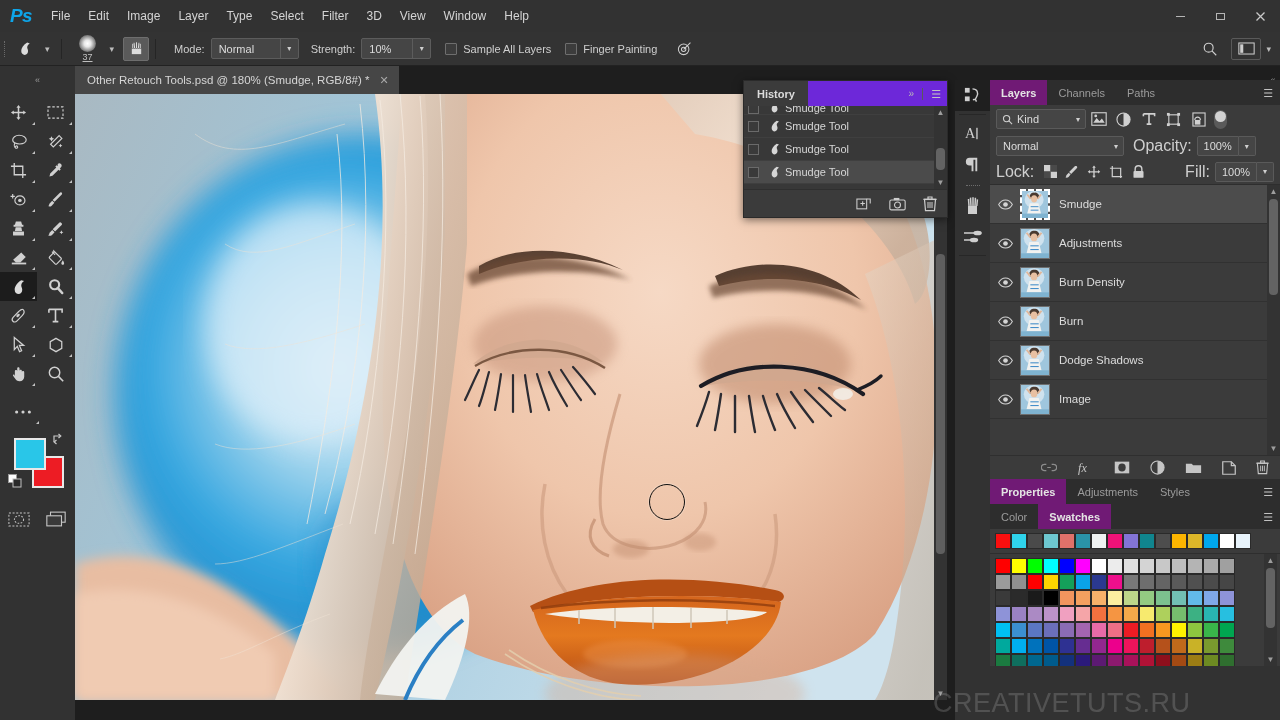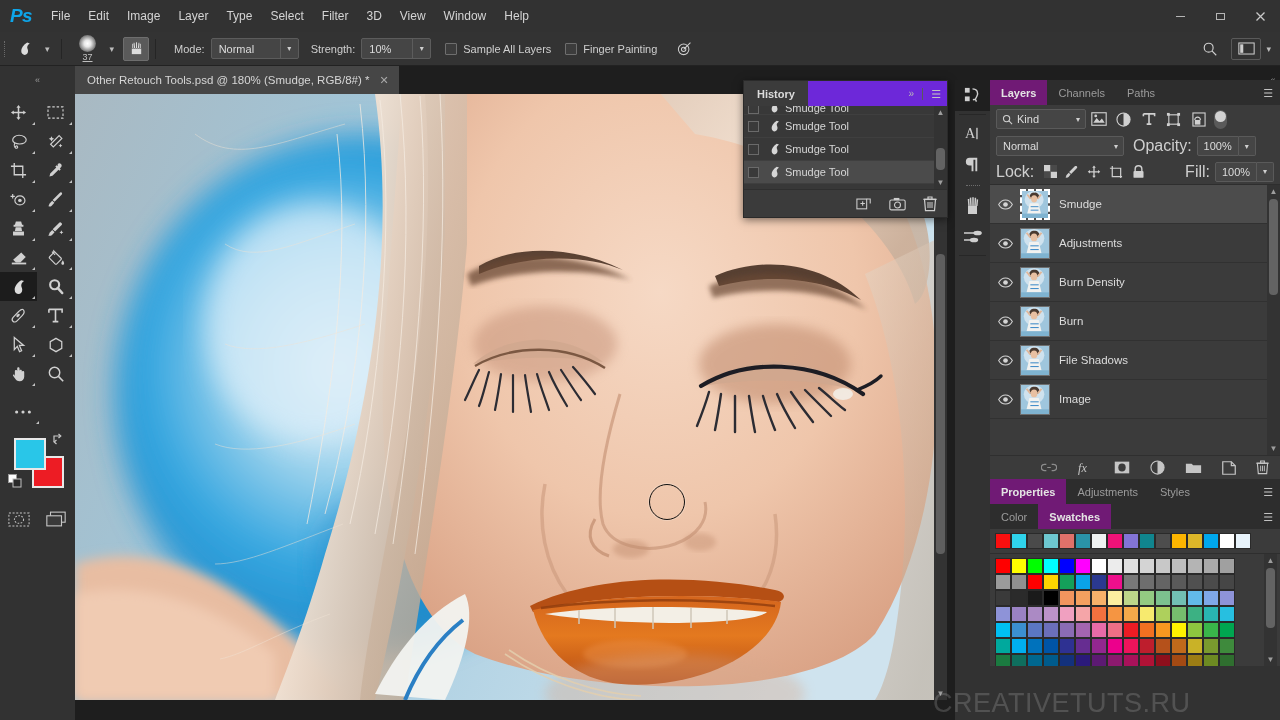--- a/index.html
+++ b/index.html
@@ -1124,21 +1124,21 @@
             <div class="thumb"><svg width="100%" height="100%" viewBox="0 0 30 31" preserveAspectRatio="none">
                 <rect width="30" height="31" fill="#9fc6dd"></rect>
                 <ellipse cx="14" cy="10" rx="11" ry="10" fill="#cfe2ee"></ellipse>
                 <path d="M9 5 q2 -4 5 -3 q4 -1 6 4 l-2 3 h-8 z" fill="#4a3a30"></path>
                 <ellipse cx="14" cy="9" rx="3.6" ry="4.2" fill="#e8c0a2"></ellipse>
                 <path d="M6 4 l4 5 M22 4 l-4 5" stroke="#e0b79a" stroke-width="2"></path>
                 <path d="M9 14 h10 l3 12 h-16 z" fill="#f2f2f0"></path>
                 <path d="M10 18 h9 M10 22 h9" stroke="#2a7fc4" stroke-width="1"></path>
                 <rect y="26" width="30" height="5" fill="#7fb3d0"></rect>
               </svg></div>
-            <div class="lname">File Shadows</div>
+            <div class="lname">Dodge Shadows</div>
           </div>
           <div class="layer-row">
             <div class="eye">
               <svg width="15" height="11" viewBox="0 0 16 11">
                 <path d="M8 0.6 C12.6 0.6 15.3 5.5 15.3 5.5 S12.6 10.4 8 10.4 0.7 5.5 0.7 5.5 3.4 0.6 8 0.6 Z" fill="none" stroke="#d4d4d4" stroke-width="1.1"></path>
                 <circle cx="8" cy="5.5" r="2.5" fill="#d4d4d4"></circle>
               </svg>
             </div>
             <div class="thumb"><svg width="100%" height="100%" viewBox="0 0 30 31" preserveAspectRatio="none">
                 <rect width="30" height="31" fill="#9fc6dd"></rect>

